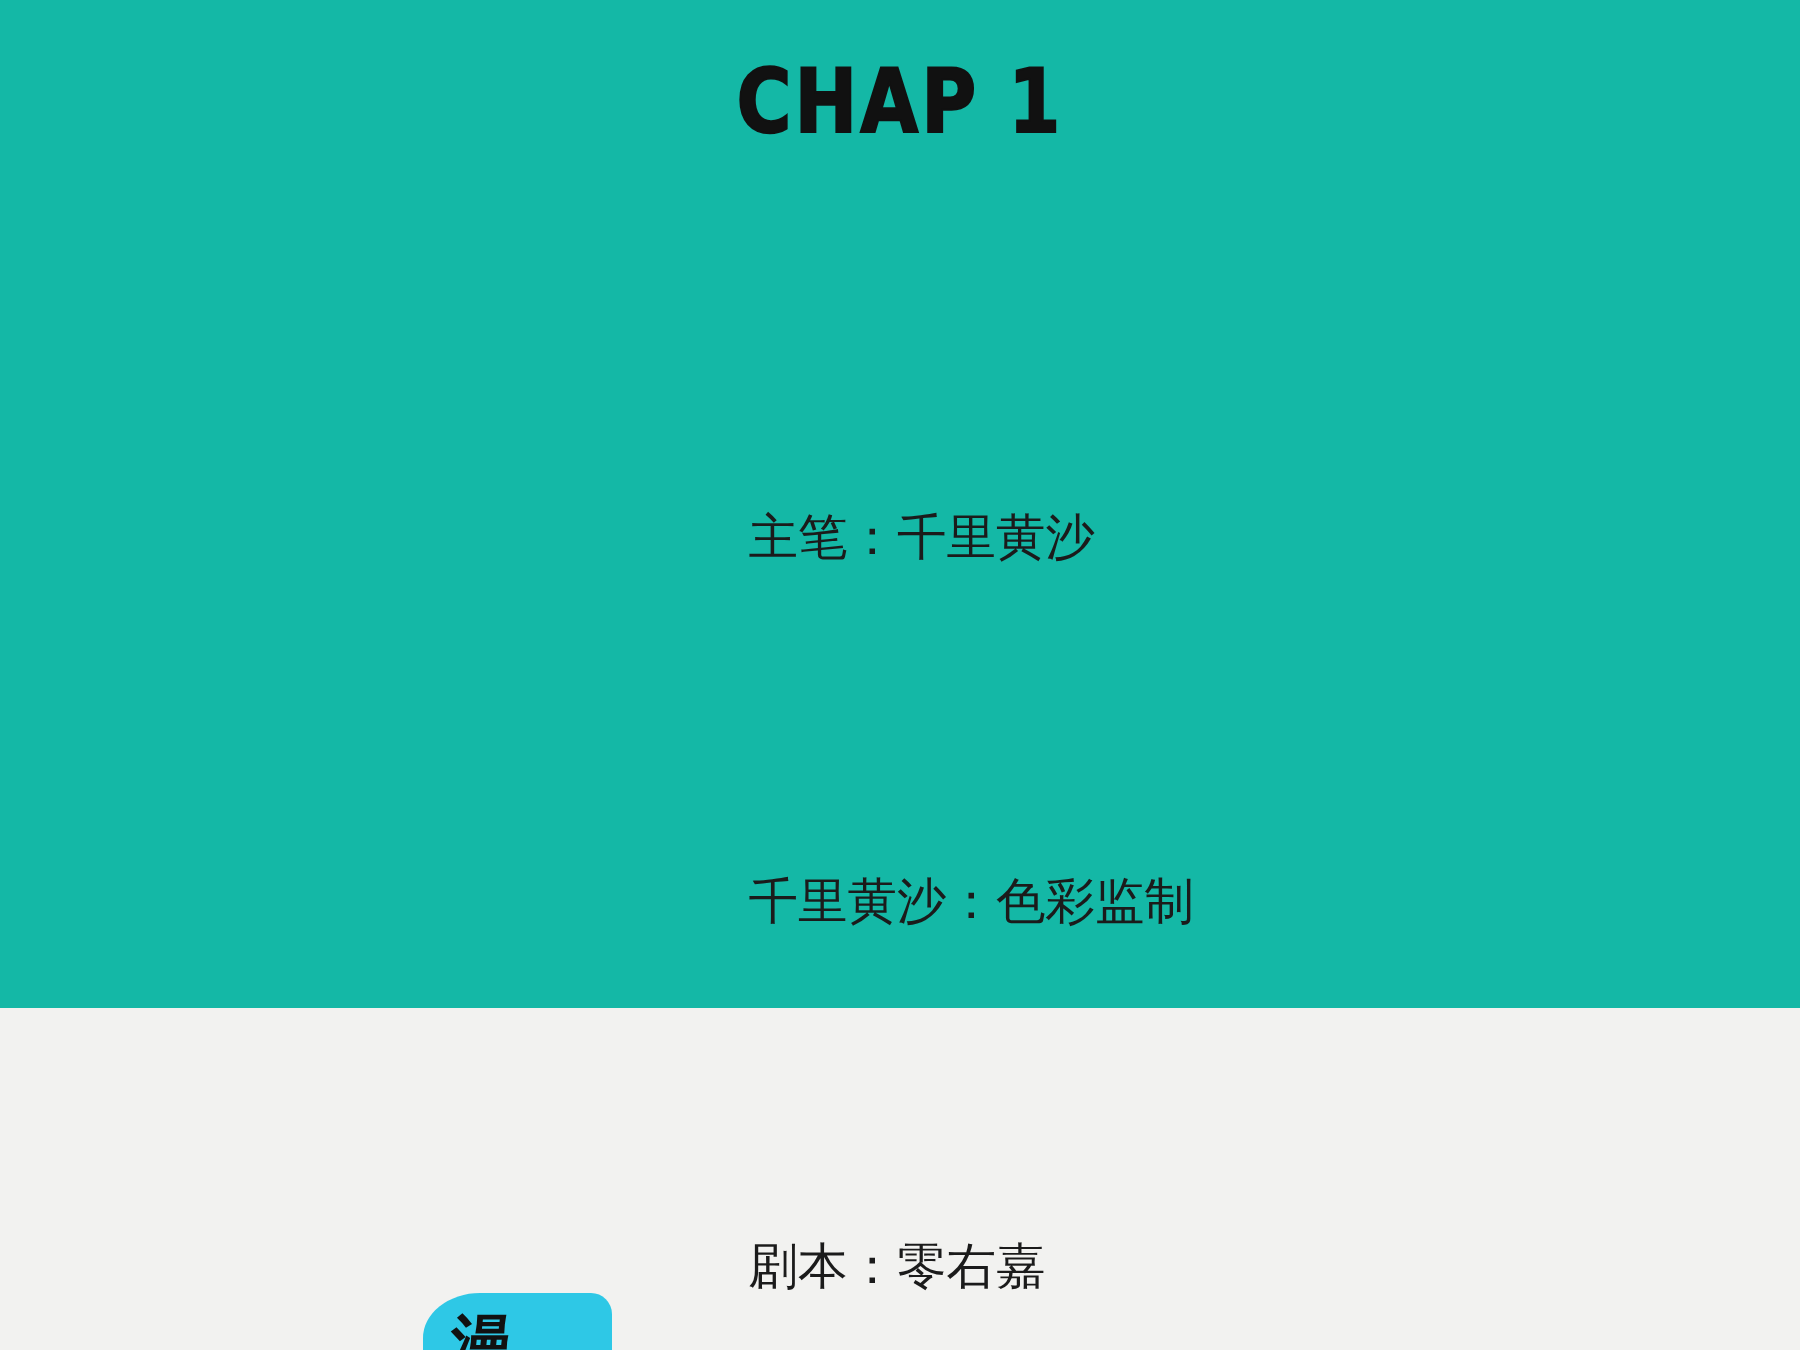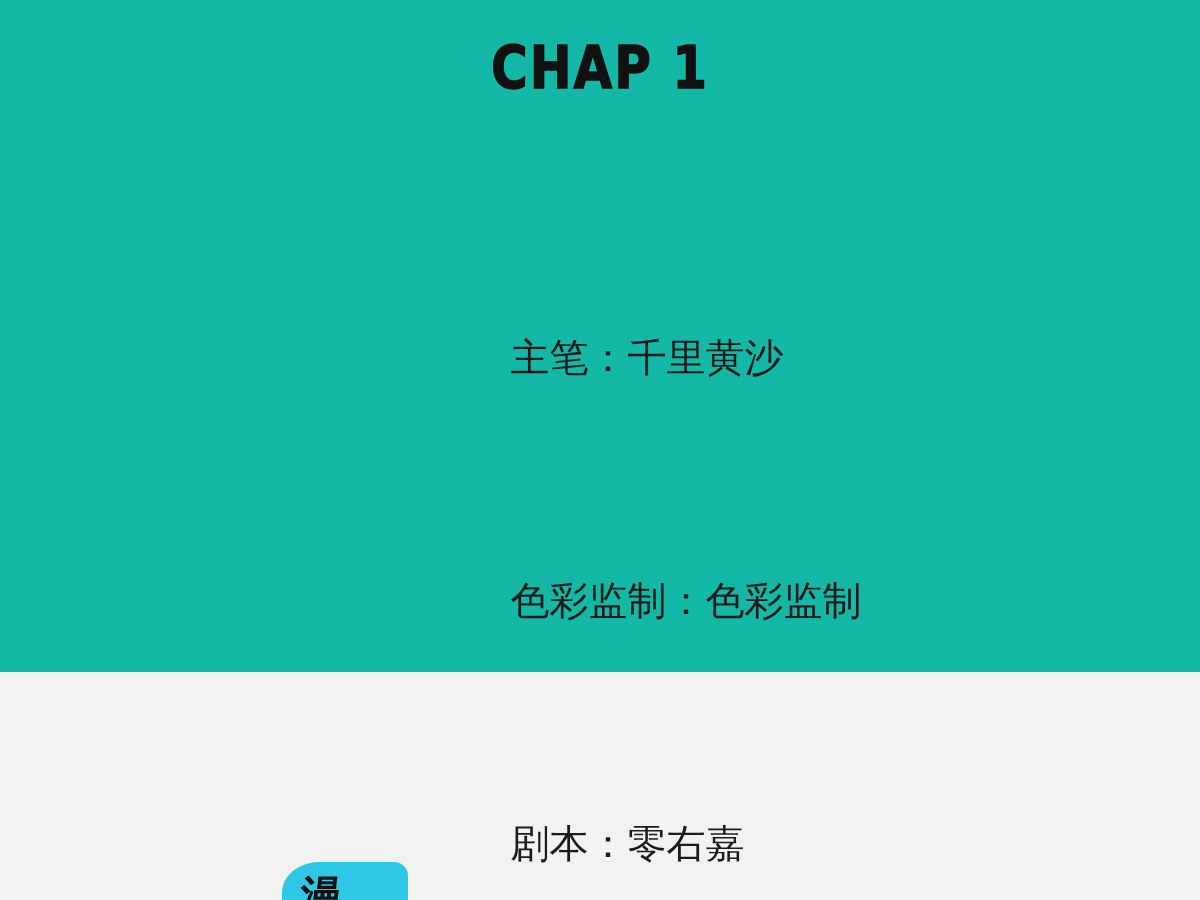--- a/index.html
+++ b/index.html
@@ -41,21 +41,21 @@
   }
 
   
   .credits {
     position: absolute;
     top: 236px;
     left: 436px;
     width: 560px;
   }
   .credit-line {
-    font-size: 39px;
+    font-size: 33px;
     line-height: 81px;
     color: #1b1b1b;
     white-space: pre;
     font-family: "DejaVu Sans", "Liberation Sans", sans-serif;
     font-weight: 400;
   }
 
   
   .bottom-logo {
     position: absolute;
@@ -95,21 +95,21 @@
 
   <div class="chapter-title">CHAP 1</div>
 
   <div class="credits">
 
     <div class="credit-line">
       <span>主笔：</span><span>千里黄沙</span>
     </div>
 
     <div class="credit-line">
-      <span>色彩监制：</span><span>色彩监制</span>
+      <span>千里黄沙：</span><span>色彩监制</span>
     </div>
 
     <div class="credit-line">
       <span>剧本：</span><span>零右嘉</span>
     </div>
 
   </div>
 
   <div class="bottom-logo">
     <div class="swoosh"></div>

